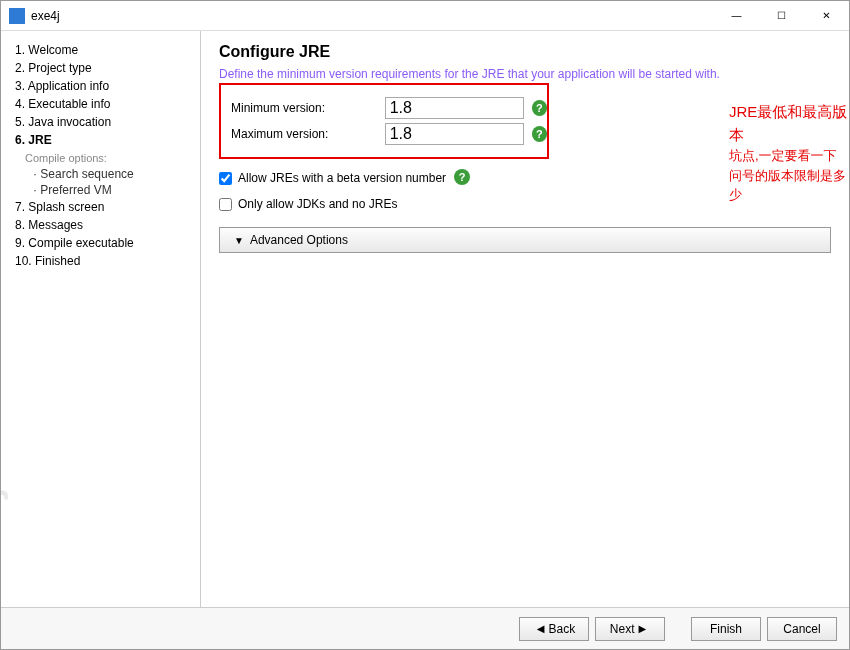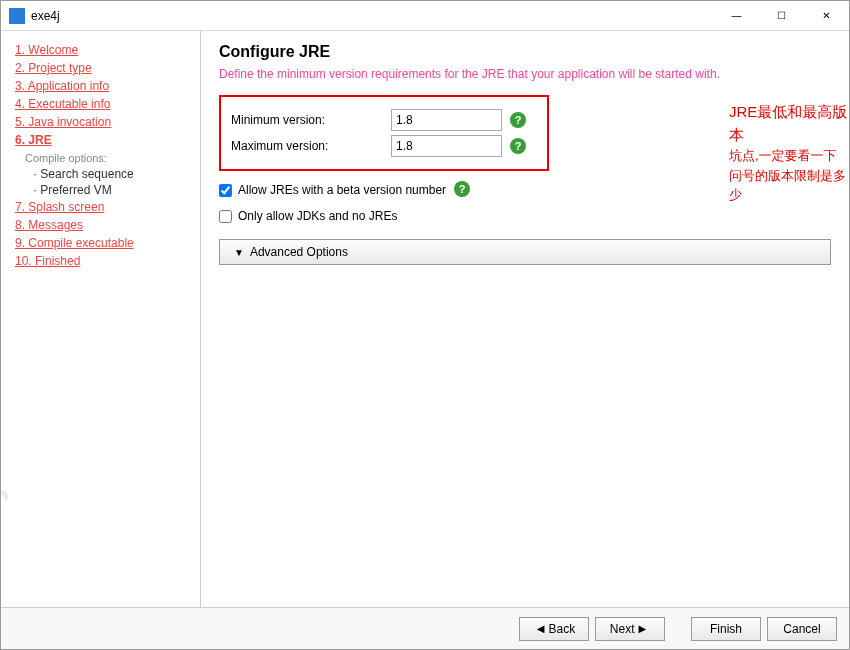--- a/index.html
+++ b/index.html
@@ -47,23 +47,22 @@
     }
     .sidebar {
       width: 200px;
       border-right: 1px solid #ccc;
       padding: 10px 8px 0 14px;
       position: relative;
       background: #fff;
     }
     .sidebar-item {
       padding: 2px 0;
-      color: #ef4444;
+      color: #000000;
       cursor: pointer;
-      text-decoration: underline;
     }
     .sidebar-item.current { font-weight: bold; }
     .adv-label {
       color: #888;
       font-size: 11px;
       padding: 3px 0 2px 10px;
     }
     .sidebar-sub {
       padding: 1px 0 1px 18px;
       color: #333;
@@ -89,40 +88,40 @@
       flex-direction: column;
       padding: 12px 18px 0 18px;
       position: relative;
     }
     .page-title {
       font-size: 16px;
       font-weight: bold;
       margin-bottom: 6px;
     }
     .page-desc {
-      margin-bottom: 14px;
-      color: #ec4899;
+      margin-bottom: 2px;
+      color: #8b5cf6;
     }
     .highlight-box {
       border: 2px solid #e60000;
       padding: 8px 0 8px 10px;
       width: 330px;
     }
     .form-row {
       display: flex;
       align-items: center;
       margin: 4px 0;
     }
     .form-label { width: 160px; }
     .form-input {
-      width: 111px;
+      width: 139px;
       height: 22px;
       border: 1px solid #aaa;
       padding: 0 4px;
-      font-size: 12px;
+      font-size: 16px;
     }
     .help-icon {
       width: 16px; height: 16px;
       border-radius: 50%;
       background: #3a9d3a;
       color: #fff;
       font-size: 11px;
       font-weight: bold;
       display: inline-flex;
       align-items: center; justify-content: center;

